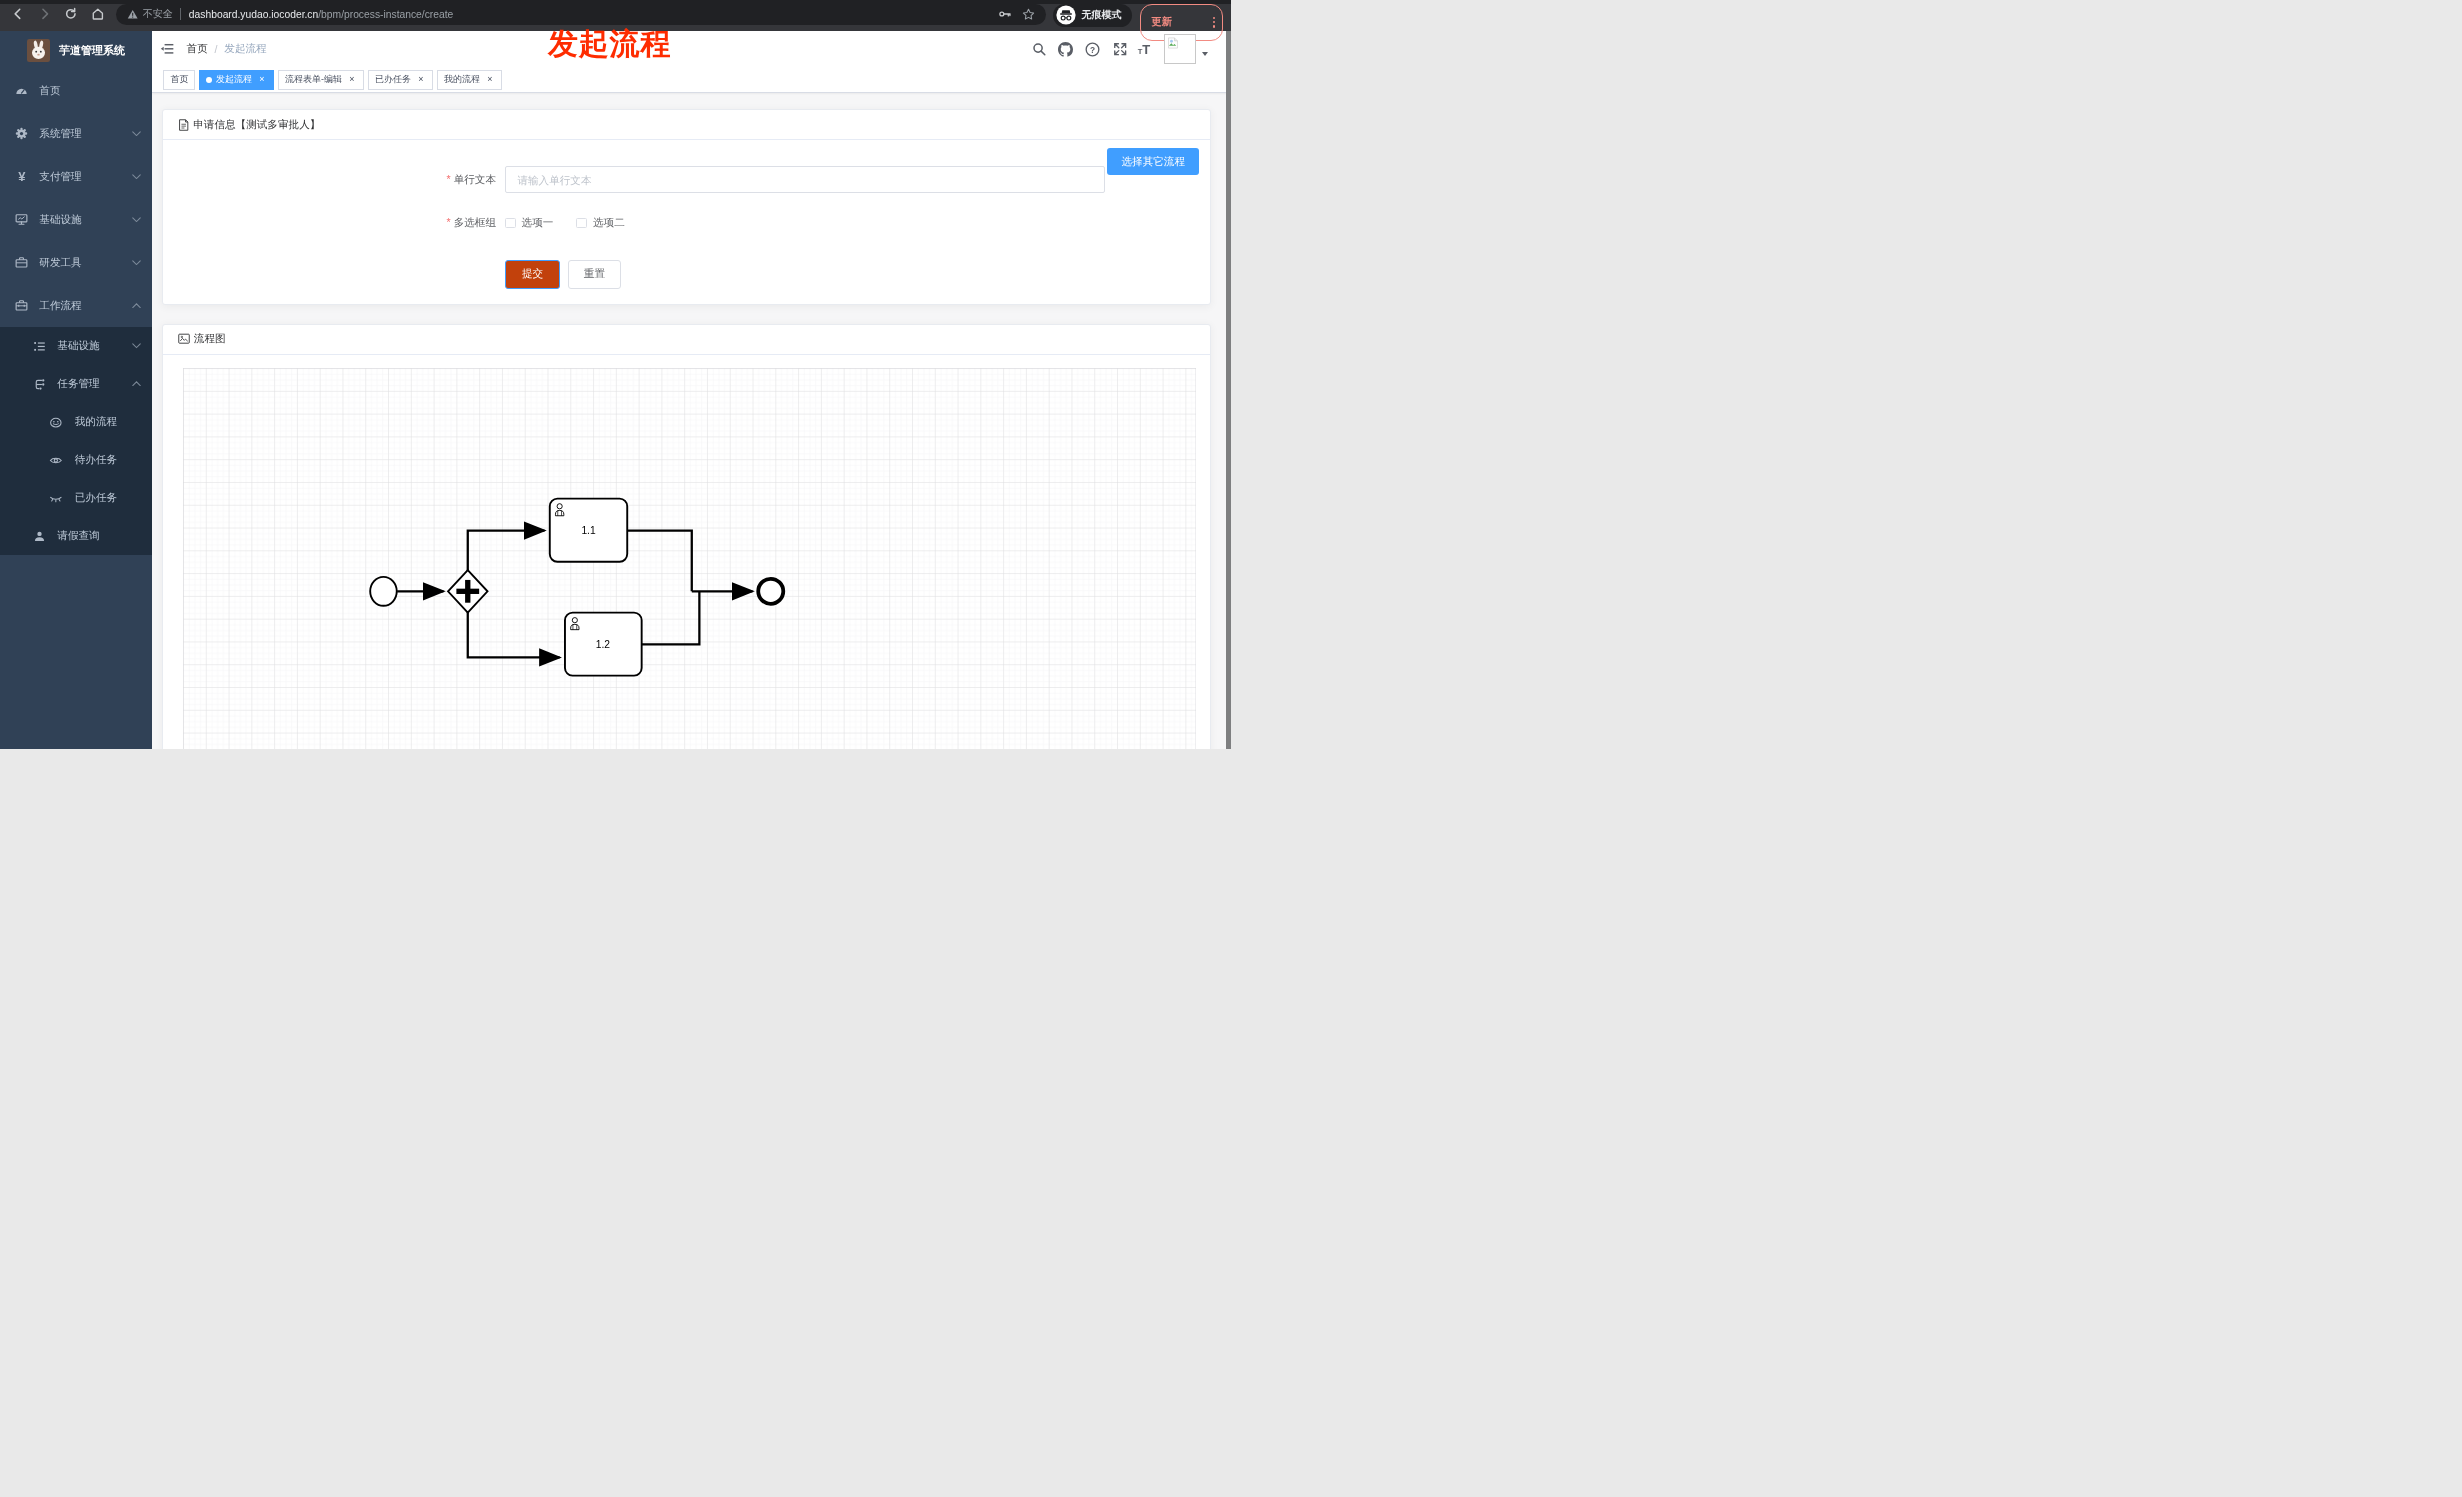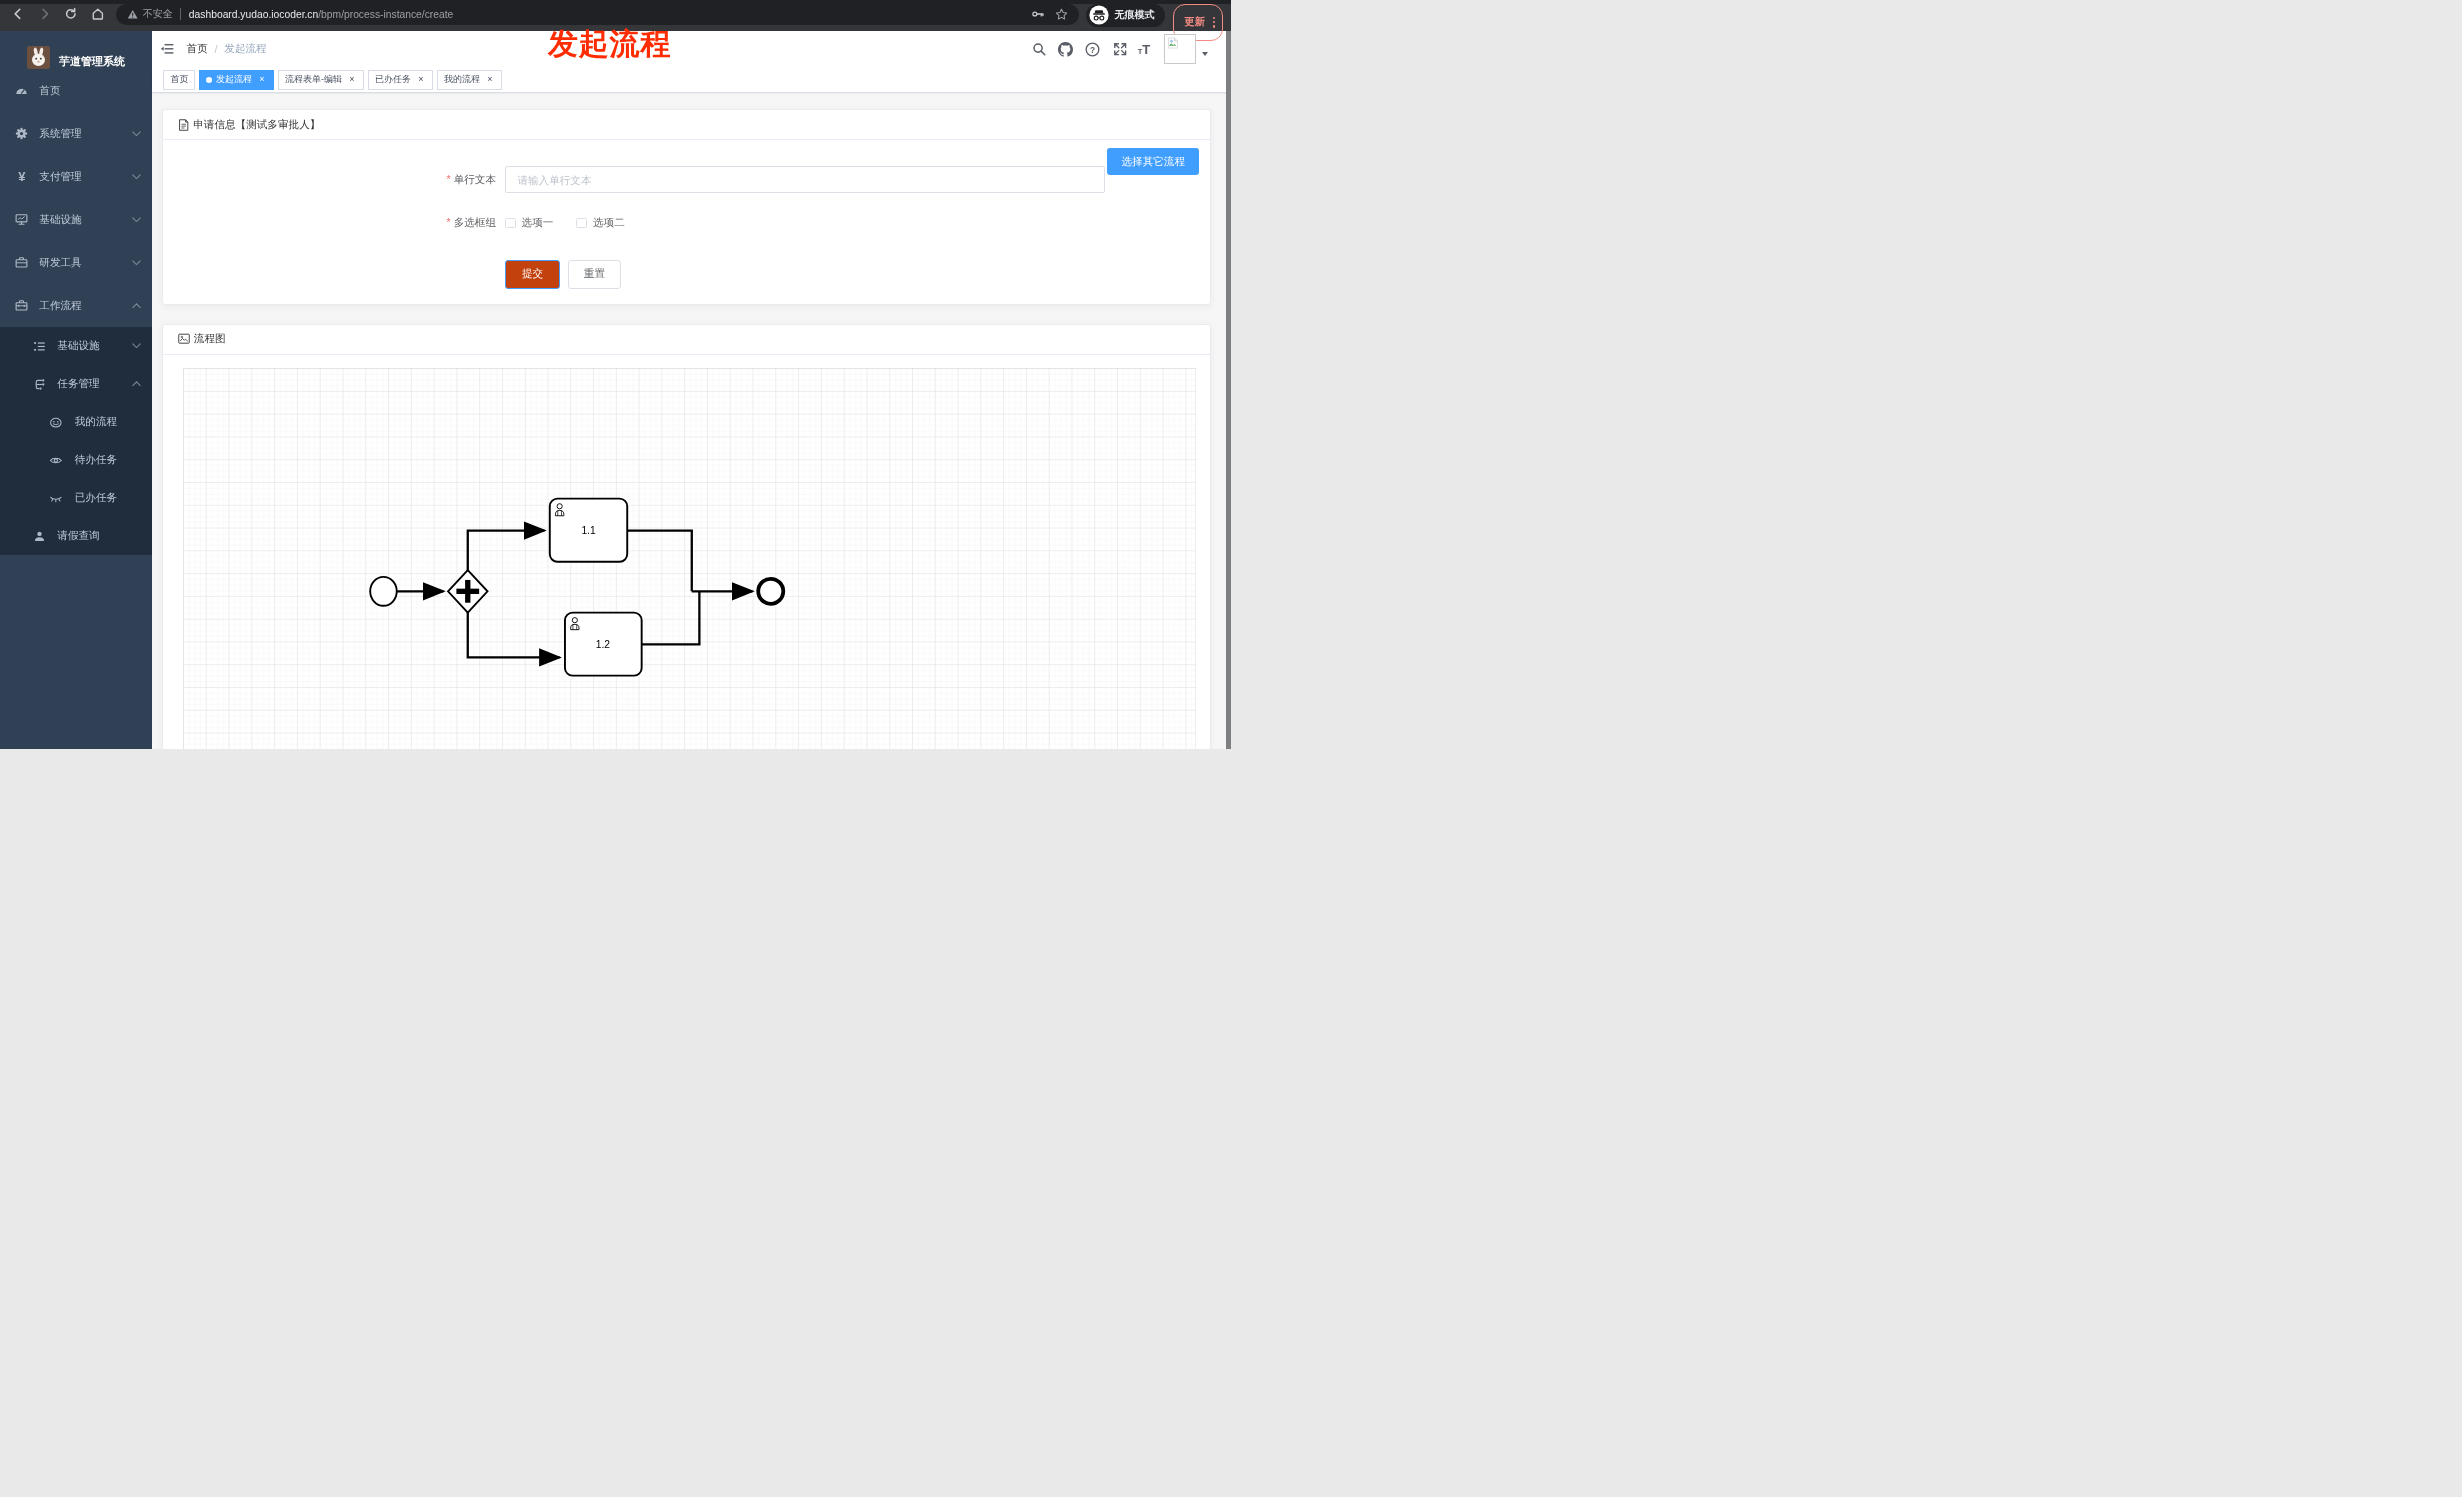--- a/index.html
+++ b/index.html
@@ -13,28 +13,28 @@
   .nav-btn { width:20px; height:20px; display:flex; align-items:center; justify-content:center; margin-right:6.8px; flex:none; }
   .url-pill { flex:1; height:21px; background:#202124; border-radius:10.6px; display:flex; align-items:center; padding:0 10.6px; margin:0 7.6px 0 1.5px; min-width:0; }
   .url-pill .sec { color:#9aa0a6; font-size:10px; margin:0 0 0 4.6px; white-space:nowrap; }
   .url-divider { width:0.8px; height:12px; background:#5f6368; margin:0 7.6px; }
   .url-host { color:#e8eaed; font-size:10.3px; white-space:nowrap; }
   .url-path { color:#9aa0a6; font-size:10.3px; white-space:nowrap; }
   .url-spacer { flex:1; }
   .pill-ico { flex:none; margin-left:10.6px; display:flex; align-items:center; }
   .incog { flex:none; height:23px; border-radius:11.4px; background:#202124; display:flex; align-items:center; padding:2.3px 10.6px 2.3px 2.3px; margin-right:7.6px; }
   .incog .txt { color:#e8eaed; font-size:10px; font-weight:600; margin-left:6px; white-space:nowrap; }
-  .update-pill { flex:none; height:37px; border:1.5px solid #f28b82; border-radius:12px; color:#f28b82; display:flex; align-items:center; padding:0 7.6px 0 10.6px; font-size:10.3px; font-weight:600; }
+  .update-pill { flex:none; height:37px; border:1.5px solid #f28b82; border-radius:12px; color:#f28b82; display:flex; align-items:center; padding:0 7.6px 0 10.6px; font-size:10.3px; font-weight:600;gap:33px; }
   .dots { display:flex; flex-direction:column; gap:1.9px; margin-left:7.6px; }
   .dots i { width:2.3px; height:2.3px; border-radius:50%; background:#f28b82; }
 
   
   .app { display:flex; height:718px; }
   .sidebar { width:152px; background:#304156; flex:none; display:flex; flex-direction:column; overflow:hidden; }
-  .logo-row { height:38px; display:flex; align-items:flex-end; padding-left:27px; flex:none; }
+  .logo-row { height:38px; display:flex; align-items:center; padding-left:27px; flex:none; }
   .logo-title { color:#fff; font-size:11px; font-weight:700; margin-left:9px; white-space:nowrap; }
   .menu-item { height:43px; display:flex; align-items:center; padding:0 10.6px 0 15px; color:#bfcbd9; font-size:10.6px; cursor:pointer; }
   .menu-item .lbl { margin-left:10.6px; flex:1; white-space:nowrap; }
   .submenu { background:#1f2d3d; }
   .submenu .menu-item { height:38px; }
   .ind-2 { padding-left:33px; }
   .ind-3 { padding-left:49px; }
   .ind-3 .lbl { margin-left:12px; }
   .chev { flex:none; opacity:.85; }
   .micon { width:13.7px; height:13.7px; flex:none; display:flex; align-items:center; justify-content:center; }

